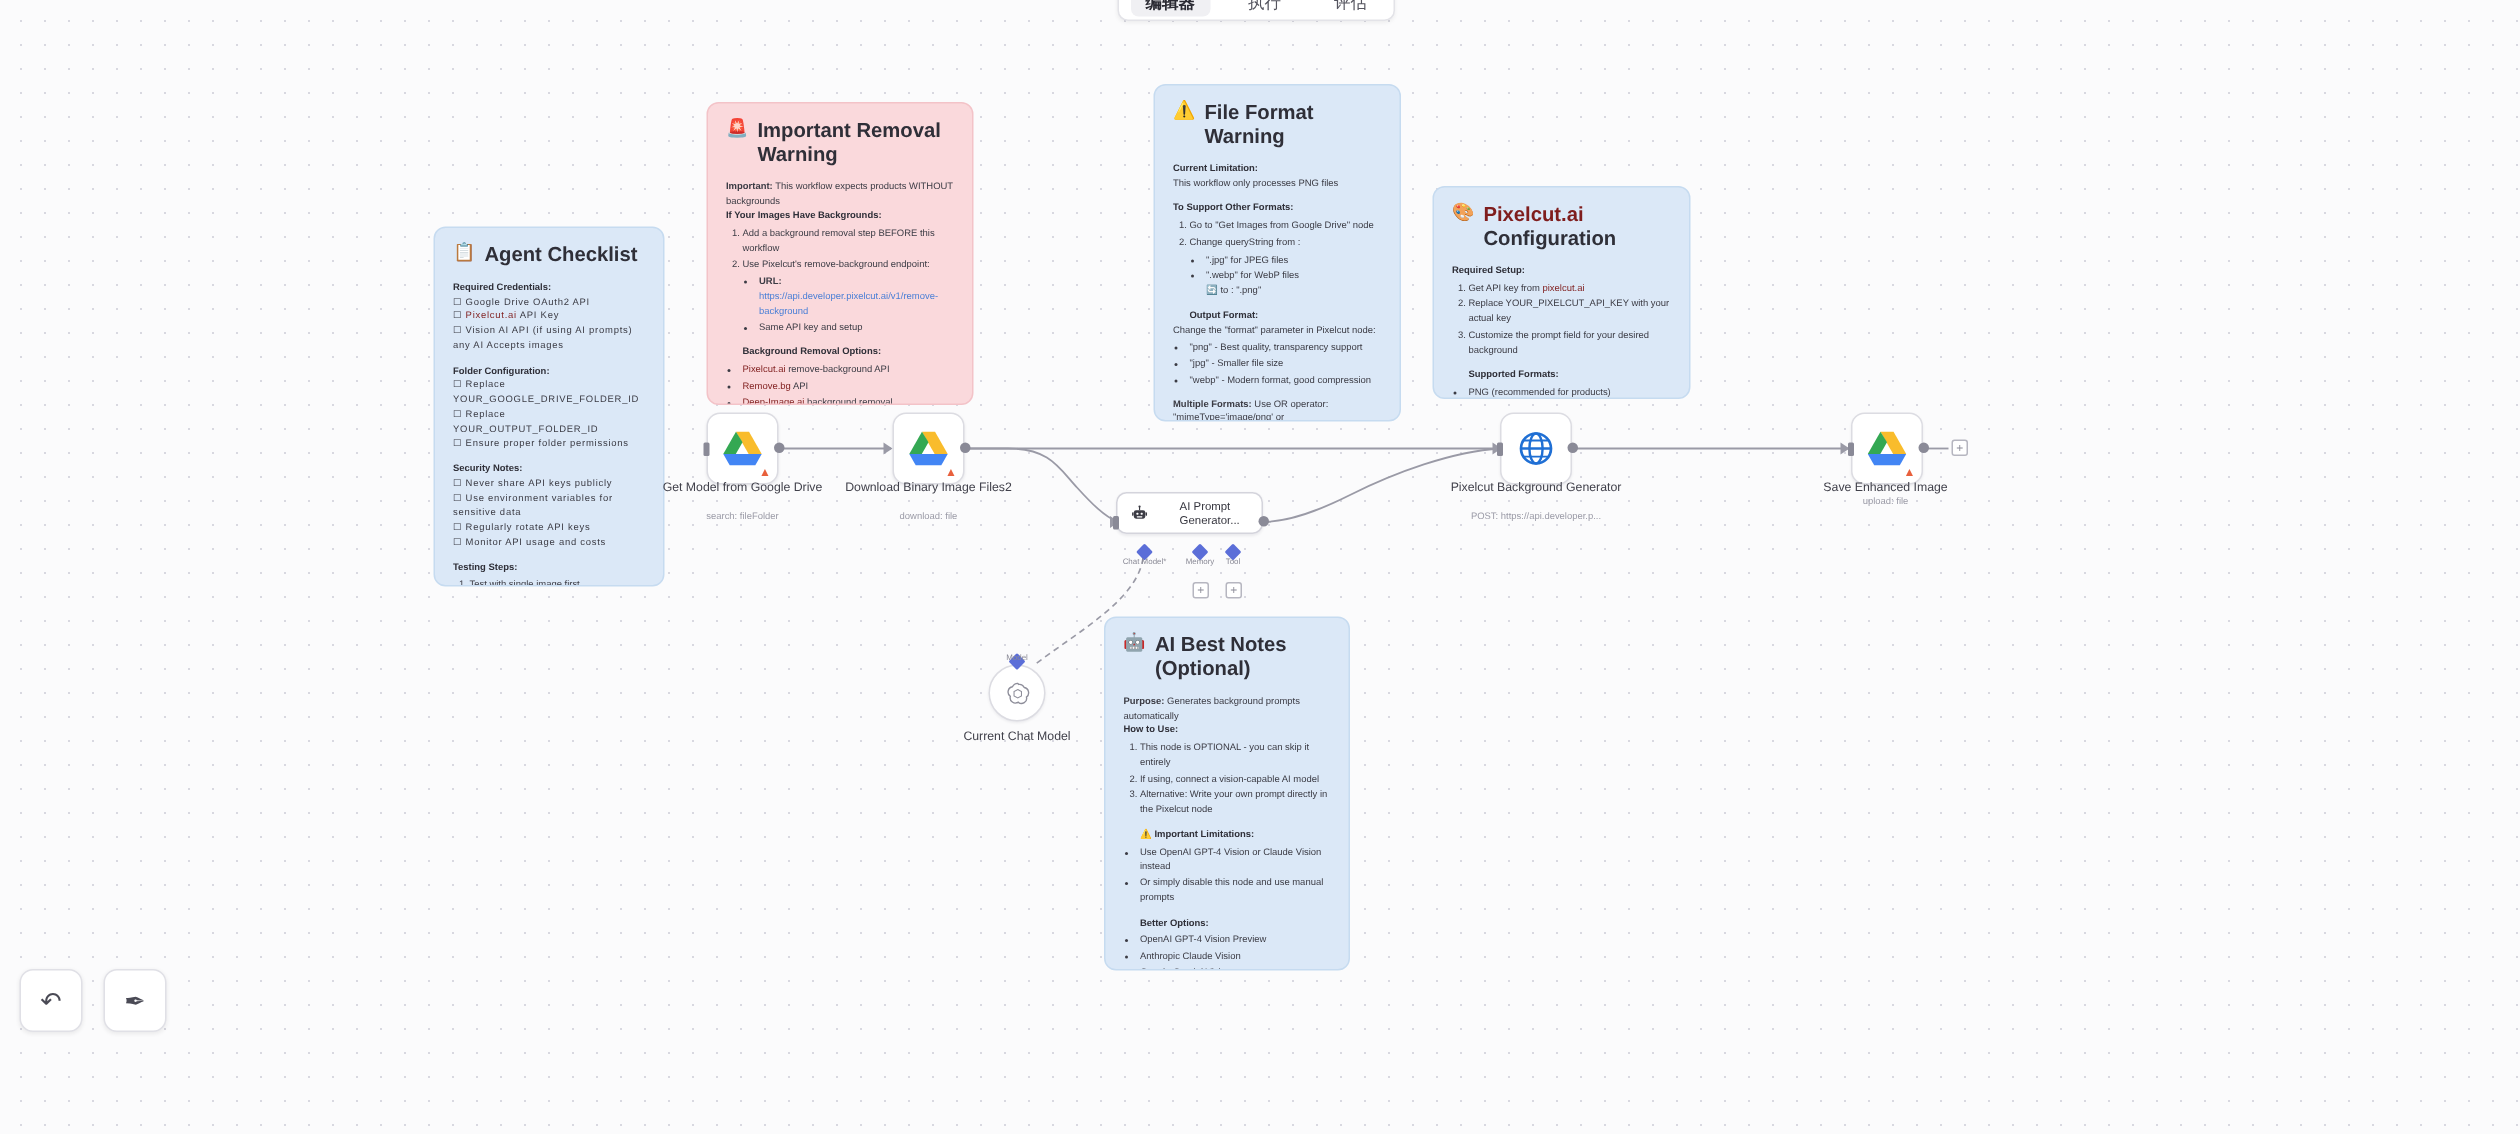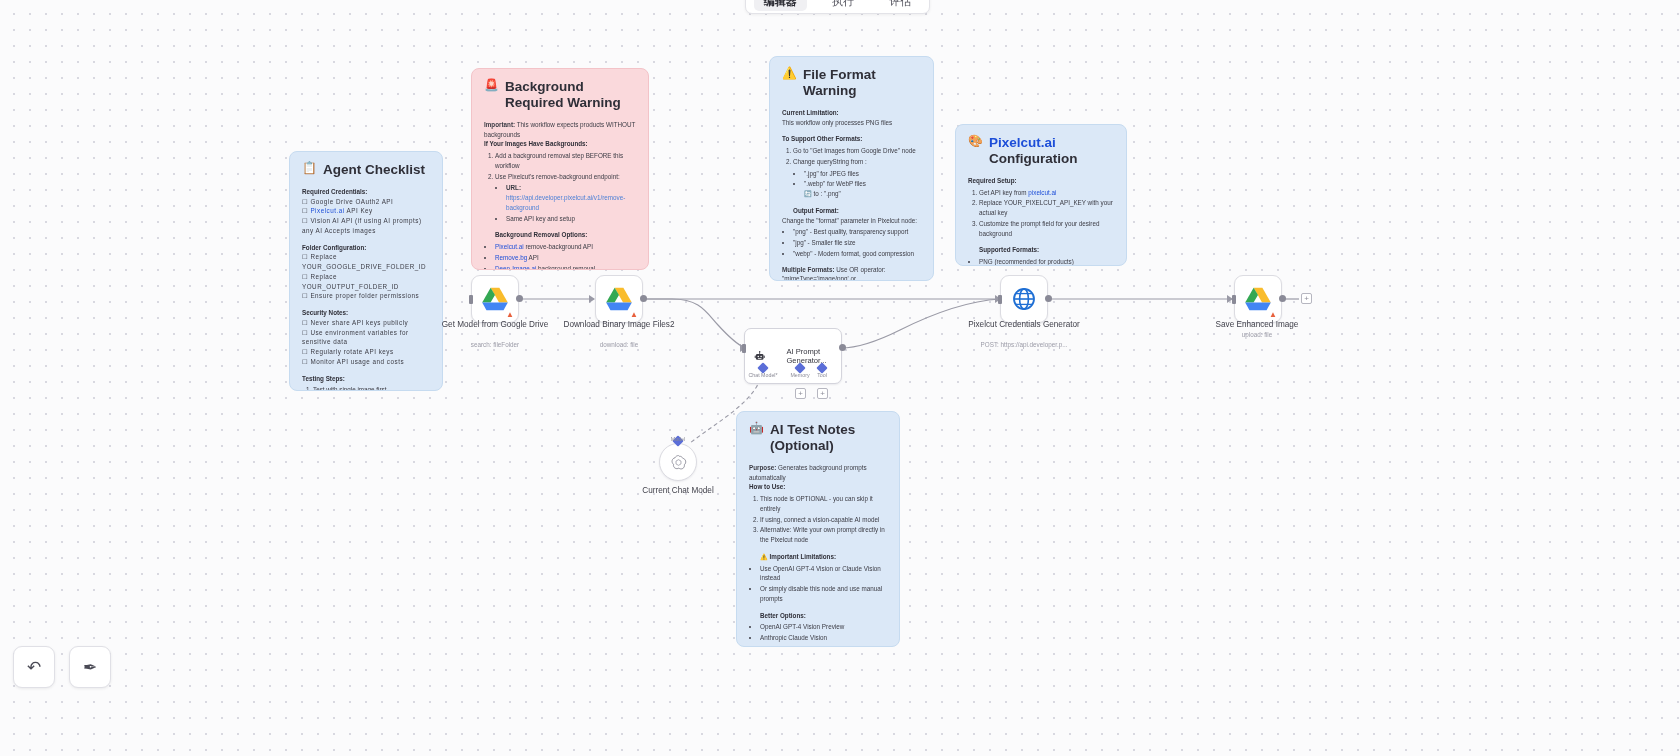--- a/index.html
+++ b/index.html
@@ -48,37 +48,37 @@
   }
   .sticky h2 .emo { font-size:12px; line-height:1.1; flex:0 0 auto; }
   .sticky .sec { font-weight:700; color:#2f2f38; margin-top:7px; }
   .sticky .sec:first-of-type { margin-top:0; }
   .sticky p { margin:0; }
   .sticky ul, .sticky ol { margin:2px 0 0 0; padding-left:11px; }
   .sticky ul { list-style:disc; }
   .sticky ol { list-style:decimal; }
   .sticky li { margin:0 0 1px 0; }
   .cbx { letter-spacing:.5px; }
-  .lnk { color:#1d4ed8; }
+  .lnk { color:#7f1d1d; }
   .lnk2 { color:#4a7fd6; }
   .ind { margin-left:11px; }
   .b { font-weight:700; }
 
   
   .node {
     position:absolute;
     width:48px; height:48px;
     background:#fff;
     border:1px solid #dcdce2;
     border-radius:9px;
     box-shadow:0 1px 2px rgba(20,20,40,.07);
     display:flex; align-items:center; justify-content:center;
   }
   .node.wide {
-    width:98px; height:56px;
+    width:98px; height:28px;
     border-radius:7px;
     justify-content:flex-start;
     gap:21px; padding:0 9px;
     border:1px solid #d4d4dc;
   }
   .node .warn {
     position:absolute; right:4px; bottom:3px;
     color:#e8603c; font-size:8px; line-height:1;
   }
   .nlabel {
@@ -183,21 +183,21 @@
   <div class="sec">Testing Steps:</div>
   <ol>
     <li>Test with single image first</li>
 
   </ol>
 </div>
 
 <div class="sticky pink" style="left:471px; top:68px; width:178px; height:202px;">
   <h2>
     <span class="emo">🚨</span>
-    <span>Background Required Warning</span>
+    <span>Important Removal Warning</span>
   </h2>
   <p>
     <span class="b">Important:</span><span> This workflow expects products WITHOUT backgrounds</span>
   </p>
   <div class="sec">If Your Images Have Backgrounds:</div>
   <ol>
     <li>Add a background removal step BEFORE this workflow</li>
     <li>
       <span>Use Pixelcut's remove-background endpoint:</span>
       <ul>
@@ -262,21 +262,21 @@
   <div class="sec ind">Supported Formats:</div>
   <ul>
     <li>PNG (recommended for products)</li>
 
   </ul>
 </div>
 
 <div class="sticky blue" style="left:736px; top:411px; width:164px; height:236px;">
   <h2>
     <span class="emo">🤖</span>
-    <span>AI Test Notes (Optional)</span>
+    <span>AI Best Notes (Optional)</span>
   </h2>
   <p>
     <span class="b">Purpose:</span><span> Generates background prompts automatically</span>
   </p>
   <div class="sec">How to Use:</div>
   <ol>
     <li>This node is OPTIONAL - you can skip it entirely</li>
     <li>If using, connect a vision-capable AI model</li>
     <li>Alternative: Write your own prompt directly in the Pixelcut node</li>
   </ol>
@@ -352,21 +352,21 @@
   <svg width="24" height="24" viewBox="0 0 24 24">
     <circle cx="12" cy="12" r="10" fill="none" stroke="#1f6fd4" stroke-width="1.8"></circle>
     <ellipse cx="12" cy="12" rx="4.4" ry="10" fill="none" stroke="#1f6fd4" stroke-width="1.6"></ellipse>
     <line x1="2" y1="12" x2="22" y2="12" stroke="#1f6fd4" stroke-width="1.6"></line>
     <line x1="3.6" y1="6.6" x2="20.4" y2="6.6" stroke="#1f6fd4" stroke-width="1.3"></line>
     <line x1="3.6" y1="17.4" x2="20.4" y2="17.4" stroke="#1f6fd4" stroke-width="1.3"></line>
   </svg>
 </div>
 <div class="port sq" style="left:998px; top:295px;"></div>
 <div class="port" style="left:1045px; top:295px;"></div>
-<div class="nlabel" style="left:949px; top:320px;">Pixelcut Credentials Generator</div>
+<div class="nlabel" style="left:949px; top:320px;">Pixelcut Background Generator</div>
 <div class="nsub" style="left:949px; top:341px;">POST: https://api.developer.p...</div>
 
 <div class="node" style="left:1234px; top:275px;">
   <svg width="26" height="24" viewBox="0 0 28 25">
     <path d="M9.3 0.5 L18.7 0.5 L27.8 16.4 L18.4 16.4 Z" fill="#f9bc2c"></path>
     <path d="M9.3 0.5 L0.2 16.4 L9.2 16.4 L14 8.1 Z" fill="#34a853"></path>
     <path d="M0.2 16.4 L4.8 24.5 L23.2 24.5 L27.8 16.4 Z" fill="#4285f4"></path>
   </svg>
   <span class="warn">▲</span>
 </div>

